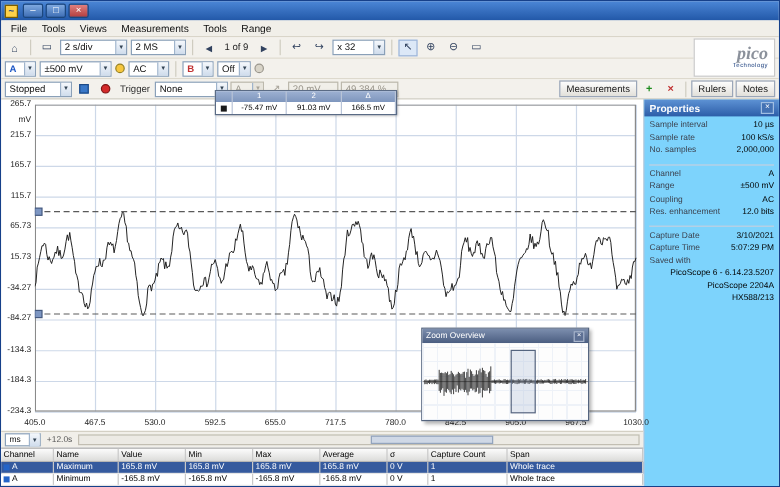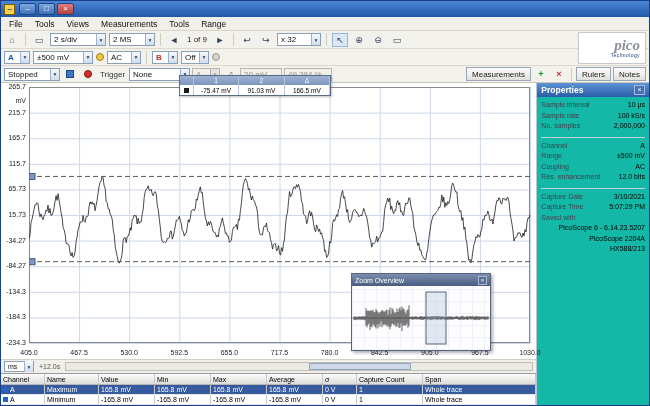--- a/index.html
+++ b/index.html
@@ -82,21 +82,21 @@
   
   .mtable { height:32px; border-top:1px solid #9a9a9a; font-size:7px; flex:none; background:#fff; }
   .thead { display:flex; height:11px; background:linear-gradient(#fcfcfc,#dcdcda); border-bottom:1px solid #b5b5b5; }
   .trow { display:flex; height:10px; background:#fff; border-bottom:1px solid #e6e6e6; }
   .trow.sel { background:#355a9e; color:#fff; }
   .tcell { border-right:1px solid #c9c9c9; padding:0 2px; display:flex; align-items:center;
     gap:2px; overflow:hidden; white-space:nowrap; }
   .chan-swatch { width:5px; height:5px; background:#2464c8; display:inline-block; flex:none; }
 
   
-  .props { width:113px; background:#14b8a6; border-left:1px solid #b9c4d6; display:flex; flex-direction:column; }
+  .props { width:113px; background:#7dd3fc; border-left:1px solid #b9c4d6; display:flex; flex-direction:column; }
   .props-header { height:14px; background:linear-gradient(180deg,#5d92d4,#2c5da8); color:#fff;
     font-size:8.5px; font-weight:bold; display:flex; align-items:center; padding:0 4px;
     justify-content:space-between; flex:none; }
   .props-close { font-size:7px; font-weight:normal; background:#4472b4; border:1px solid #9fbde2;
     width:11px; height:10px; line-height:8px; text-align:center; }
   .props-body { flex:1; padding:4px 4px; overflow:hidden; }
   .prop-row { display:flex; justify-content:space-between; gap:3px; font-size:7px;
     min-height:10.5px; align-items:baseline; }
   .prop-label { color:#3c4350; white-space:nowrap; }
   .prop-value { color:#000; text-align:right; flex:1; }

